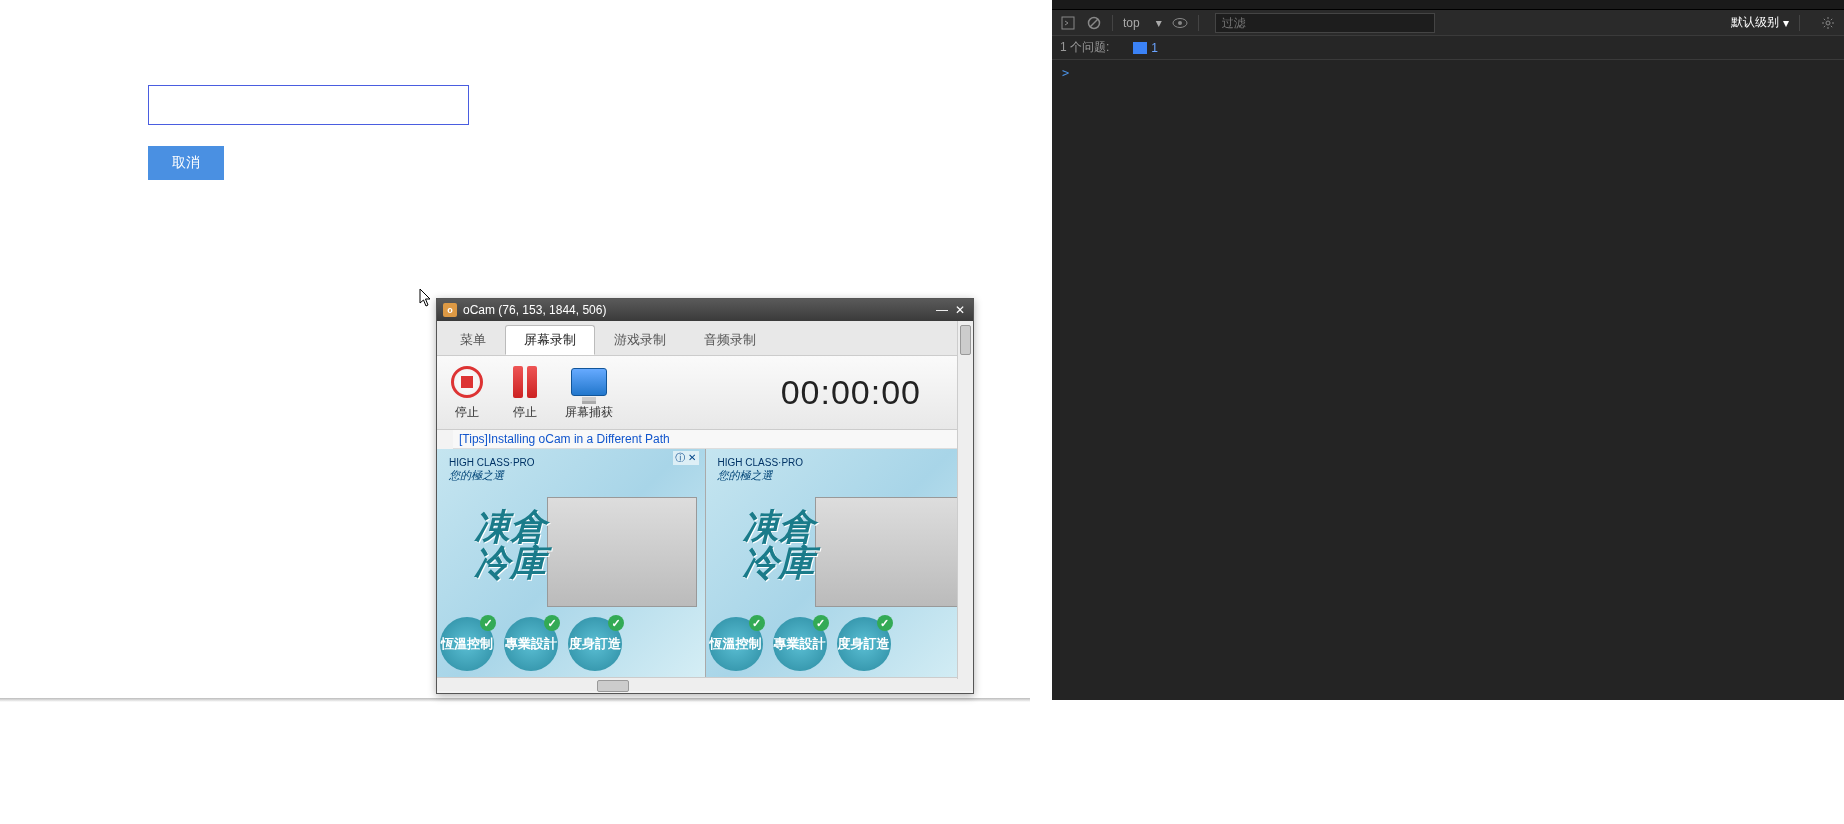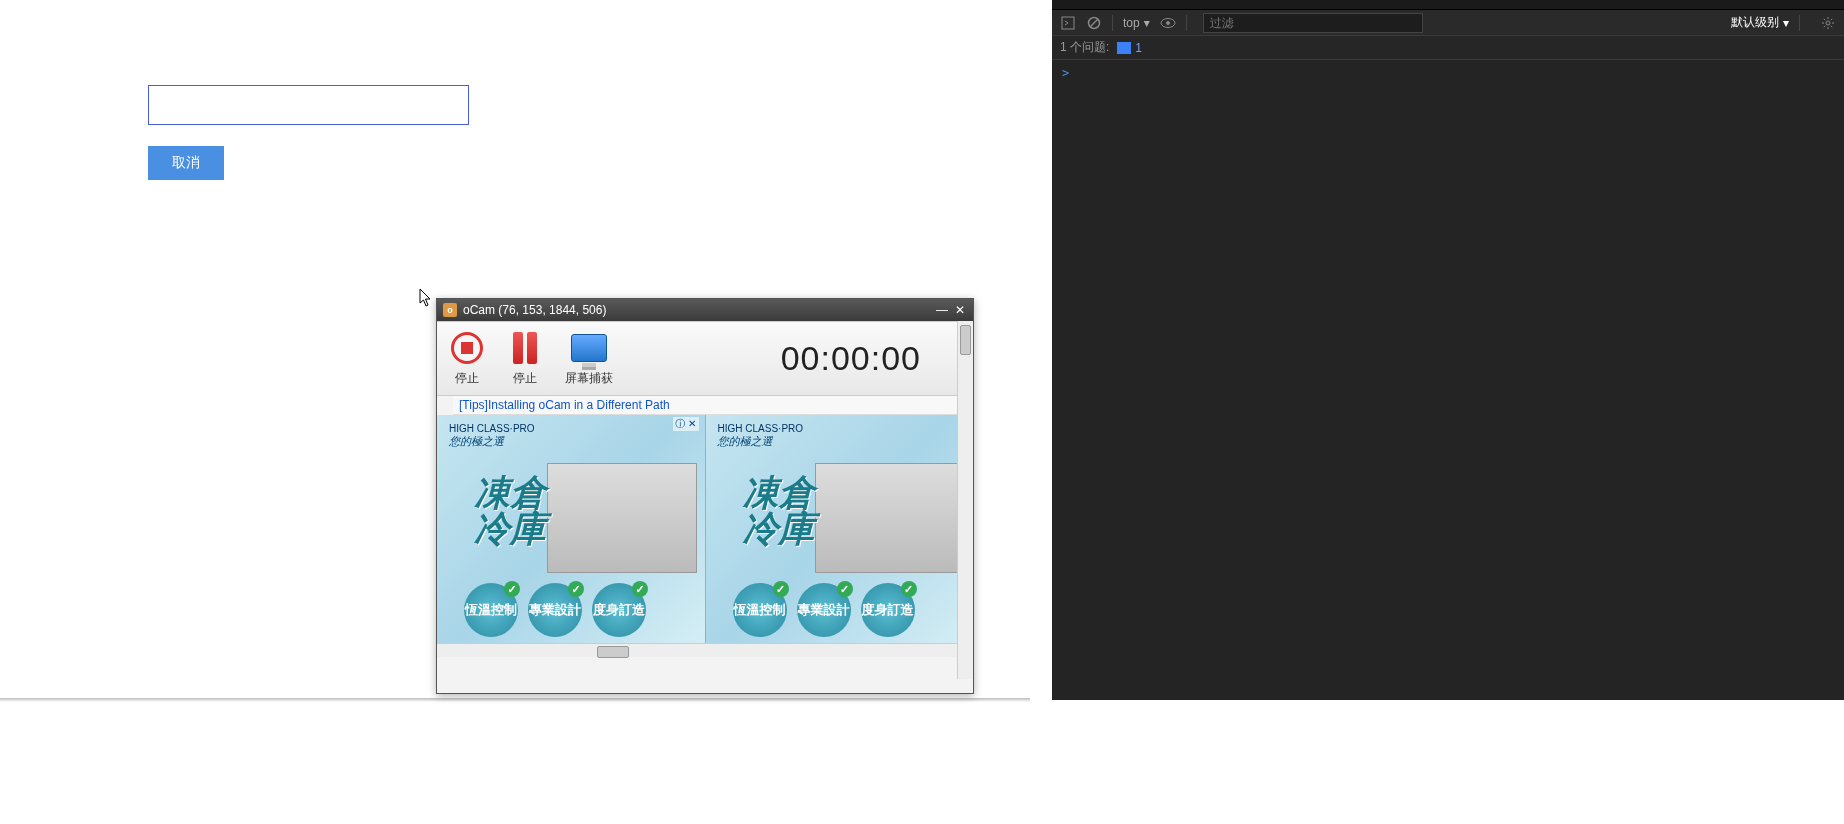--- a/index.html
+++ b/index.html
@@ -38,44 +38,44 @@
 .ocam-timer { margin-left: auto; margin-right: 40px; font-size: 34px; font-weight: 500; color: #222; font-family: Arial; letter-spacing: 1px; align-self: center; }
 
 .ocam-tips { padding: 2px 6px; font-size: 12px; color: #1155cc; background: #f8f8f8; border-bottom: 1px solid #ddd; margin-left: 16px; }
 .ocam-ads { flex: 1; display: flex; background: #d5eef5; height: 228px; position: relative; overflow: hidden; }
 .ad-cell { flex: 1; position: relative; background: linear-gradient(135deg, #c5e5f0 0%, #a8d5e8 50%, #d5eef5 100%); border-right: 1px solid #aaa; }
 .ad-cell:last-child { border-right: none; }
 .ad-brand { position: absolute; top: 8px; left: 12px; font-size: 10px; color: #036; }
 .ad-brand .sub { font-size: 11px; color: #047; font-style: italic; }
 .ad-big { position: absolute; top: 60px; left: 14px; font-size: 36px; font-weight: bold; font-style: italic; color: #1a7b8a; line-height: 1; font-family: "SimHei", sans-serif; text-shadow: 1px 1px 0 #fff; margin-left: 23px; }
 .ad-room { position: absolute; top: 48px; right: 8px; width: 150px; height: 110px; background: linear-gradient(#ddd,#bbb); border:1px solid #999; }
-.ad-chips { position: absolute; bottom: 6px; left: 27px; display: flex; gap: 10px; }
+.ad-chips { position: absolute; bottom: 6px; left: 3px; display: flex; gap: 10px; }
 .ad-chip { width: 54px; height: 54px; border-radius: 50%; background: radial-gradient(#5bbfd4,#2a8aa0); color: #fff; font-size: 13px; display: flex; align-items: center; justify-content: center; text-align: center; line-height: 1.1; font-weight: bold; position: relative; }
 .ad-chip::after { content: '✓'; position: absolute; top: -2px; right: -2px; background: #3a5; color: #fff; width: 16px; height: 16px; border-radius: 50%; font-size: 11px; display: flex; align-items: center; justify-content: center; }
 .ad-close { position: absolute; top: 2px; right: 6px; font-size: 10px; color: #048; background: rgba(255,255,255,0.6); padding: 0 2px; cursor: pointer; }
 .ocam-scroll { height: 14px; background: #eee; border-top: 1px solid #ccc; position: relative; }
 .ocam-scroll::after { content: ''; position: absolute; left: 160px; width: 30px; height: 10px; top: 2px; background: #ccc; border:1px solid #999; border-radius: 2px; }
 .ocam-side-scroll { position: absolute; right: 0; top: 22px; bottom: 14px; width: 16px; background: #eee; border-left: 1px solid #ccc; }
 .ocam-side-scroll .thumb { position: absolute; top: 4px; left: 2px; right: 2px; height: 30px; background: #ccc; border:1px solid #999; border-radius: 2px; }
 
 
 .page-bottom-line { position: absolute; left: 0; top: 698px; width: 1030px; height: 4px; background: linear-gradient(#bbb, #fff); }
 
 
 .devtools { position: absolute; left: 1052px; top: 0; right: 0; height: 700px; background: #242424; color: #ccc; font-size: 12px; }
 .dt-topbar { height: 10px; background: #1a1a1a; border-bottom: 1px solid #000; }
 .dt-row1 { height: 26px; display: flex; align-items: center; padding: 0 8px; gap: 10px; border-bottom: 1px solid #3a3a3a; background: #2a2a2a; }
 .dt-icon { width: 16px; height: 16px; display: flex; align-items: center; justify-content: center; color: #888; cursor: pointer; }
 .dt-sep { width: 1px; height: 16px; background: #444; }
-.dt-context { color: #aaa; cursor: pointer; display: flex; align-items: flex-end; gap: 4px; }
+.dt-context { color: #aaa; cursor: pointer; display: flex; align-items: flex-end; gap: 16px; }
 .dt-filter { flex: 0 0 220px; margin-left: 6px; }
 .dt-filter input { width: 100%; background: #1d1d1d; border: 1px solid #444; color: #ccc; padding: 2px 6px; font-size: 12px; outline: none; }
 .dt-level { margin-left: auto; color: #ffffff; cursor: pointer; display: flex; align-items: center; gap: 4px; }
 .dt-gear { margin-left: 10px; }
-.dt-row2 { height: 24px; display: flex; align-items: center; padding: 0 8px; gap: 8px; border-bottom: 1px solid #3a3a3a; background: #262626; color: #999; }
+.dt-row2 { height: 24px; display: flex; align-items: center; padding: 0 8px; gap: 24px; border-bottom: 1px solid #3a3a3a; background: #262626; color: #999; }
 .dt-badge { display: flex; align-items: center; gap: 4px; color: #6aa3ff; }
 .dt-badge .msg-ic { width: 14px; height: 12px; background: #3b82f6; position: relative; }
 .dt-badge .msg-ic::after { content: ''; position: absolute; bottom: -3px; left: 3px; border: 3px solid transparent; border-top-color: #3b82f6; }
 .dt-console { padding: 6px 10px; }
 .dt-prompt { color: #4a90e2; font-family: monospace; }
 </style>
 </head>
 <body>
 
 <div class="page-content">
@@ -93,20 +93,26 @@
 <div class="ocam-window">
   <div class="ocam-titlebar">
     <span class="icon-box">o</span>
     <span>oCam (76, 153, 1844, 506)</span>
     <div class="winctrl">
       <span>—</span>
       <span>✕</span>
     </div>
   </div>
 
+  <div class="ocam-tabs">
+    <div class="ocam-tab">菜单</div>
+    <div class="ocam-tab active">屏幕录制</div>
+    <div class="ocam-tab">游戏录制</div>
+    <div class="ocam-tab">音频录制</div>
+  </div>
 
   <div class="ocam-toolbar">
     <div class="tool-btn">
       <div class="ic">
           <div class="ic-stop"></div>
         </div>
       <span class="lbl">停止</span>
     </div>
     <div class="tool-btn">
       <div class="ic">

